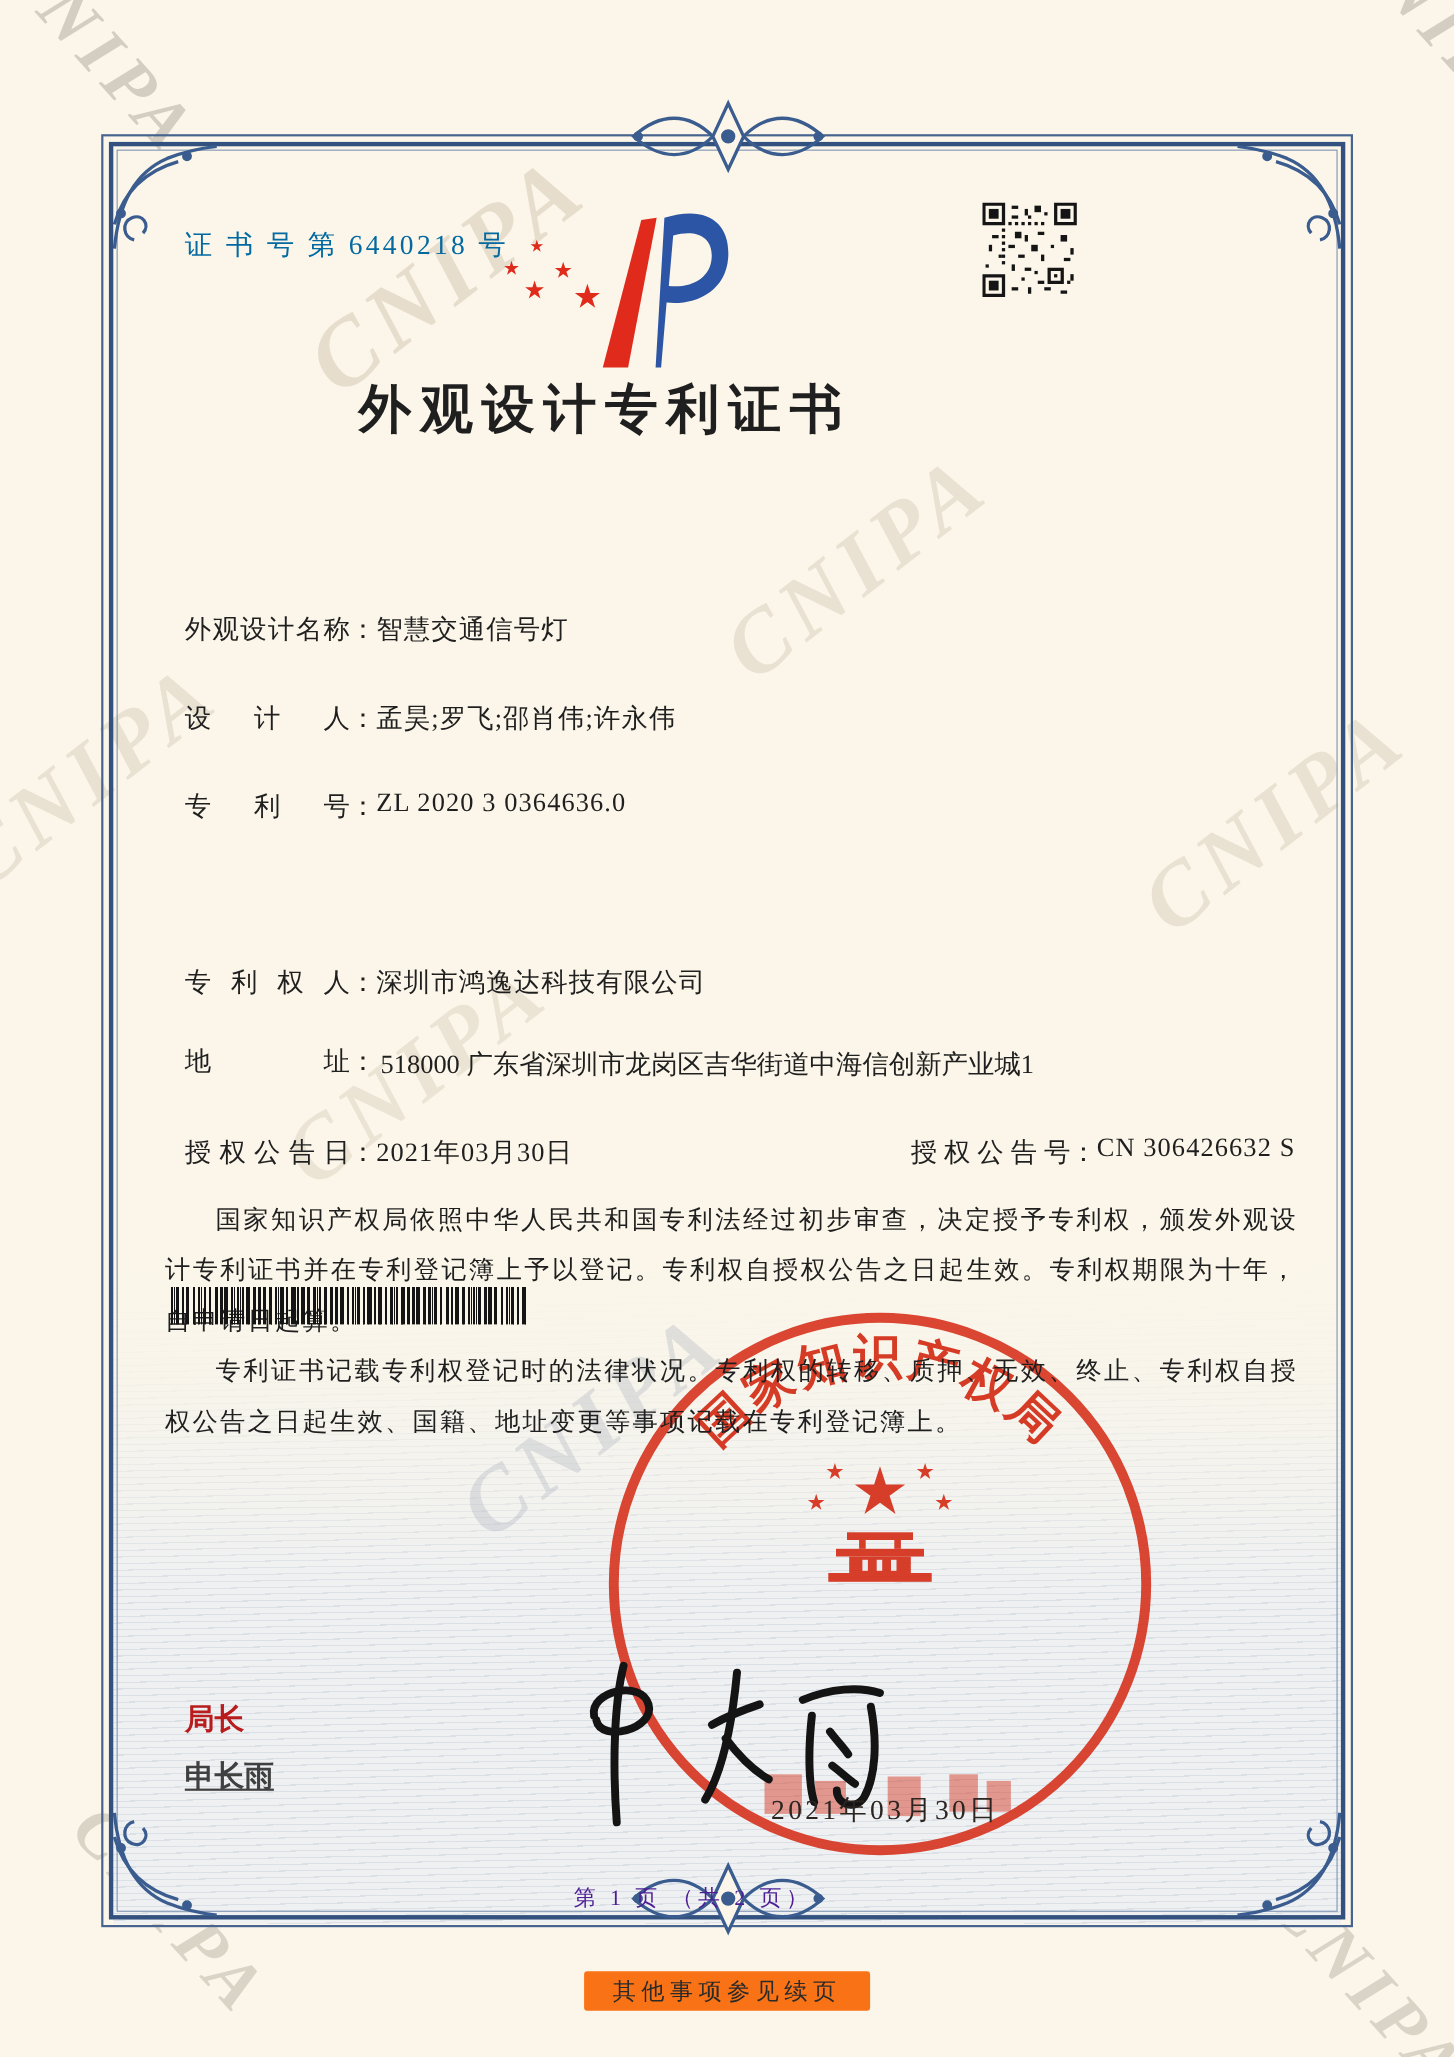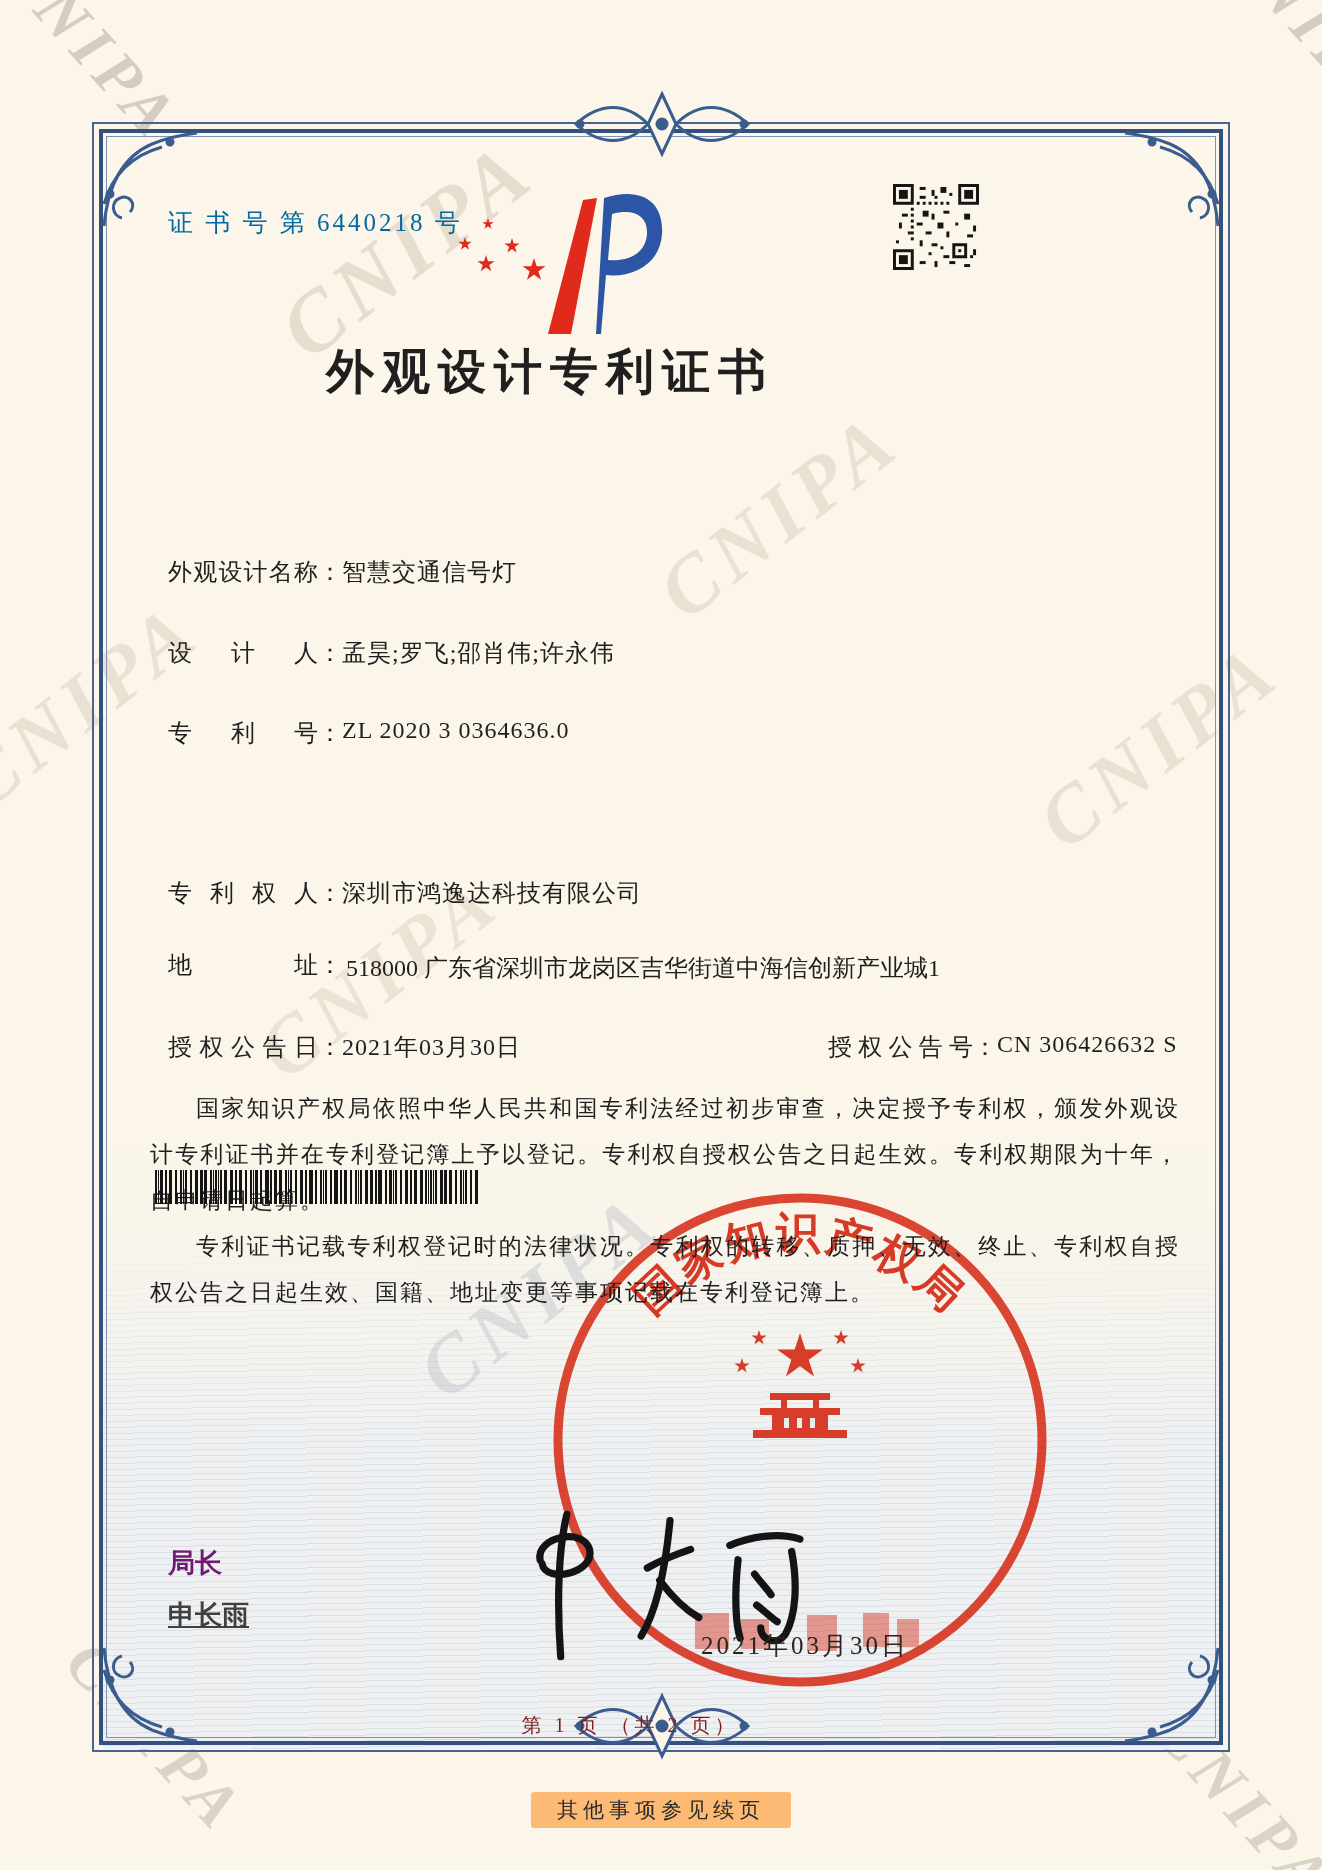--- a/index.html
+++ b/index.html
@@ -46,33 +46,33 @@
 
   
   .barcode{position:absolute;left:155px;top:1170px;width:325px;height:34px;z-index:6;
     background:
       repeating-linear-gradient(90deg,#141414 0 2px,transparent 2px 5px),
       repeating-linear-gradient(90deg,#141414 0 1px,transparent 1px 7px),
       repeating-linear-gradient(90deg,transparent 0 3px,#141414 3px 4px,transparent 4px 11px);}
 
   
   .director-label{position:absolute;left:168px;top:1545px;font-size:27px;font-weight:600;
-      font-family:"Liberation Sans","DejaVu Sans",sans-serif;color:#701a75;z-index:6;}
+      font-family:"Liberation Sans","DejaVu Sans",sans-serif;color:#b91c1c;z-index:6;}
   .director-name{position:absolute;left:168px;top:1597px;font-size:27px;font-weight:600;
       font-family:"Liberation Sans","DejaVu Sans",sans-serif;color:#404040;z-index:6;text-decoration:underline;}
   .signature{position:absolute;left:515px;top:1502px;z-index:7;}
   .seal{position:absolute;left:545px;top:1185px;z-index:5;}
   .sealdate{position:absolute;left:670px;top:1629px;width:270px;text-align:center;font-size:25px;
       letter-spacing:3px;color:#2b2420;z-index:7;}
 
   
   .pageinfo{position:absolute;left:30px;top:1712px;width:1200px;text-align:center;font-size:20px;
-      letter-spacing:4px;color:#7f1d1d;z-index:6;}
+      letter-spacing:4px;color:#4c1d95;z-index:6;}
   .contnote{position:absolute;left:0;top:1792px;width:1322px;text-align:center;z-index:6;}
-  .contnote span{display:inline-block;background:#fdba74;padding:4px 26px;font-size:21px;
+  .contnote span{display:inline-block;background:#f97316;padding:4px 26px;font-size:21px;
       letter-spacing:5px;color:#2a2a2a;border-radius:3px;}
 
   .qr{position:absolute;left:893px;top:184px;z-index:6;}
   .logo{position:absolute;left:450px;top:182px;z-index:6;}
 </style>
 </head>
 <body>
 
 <div id="page">
 

